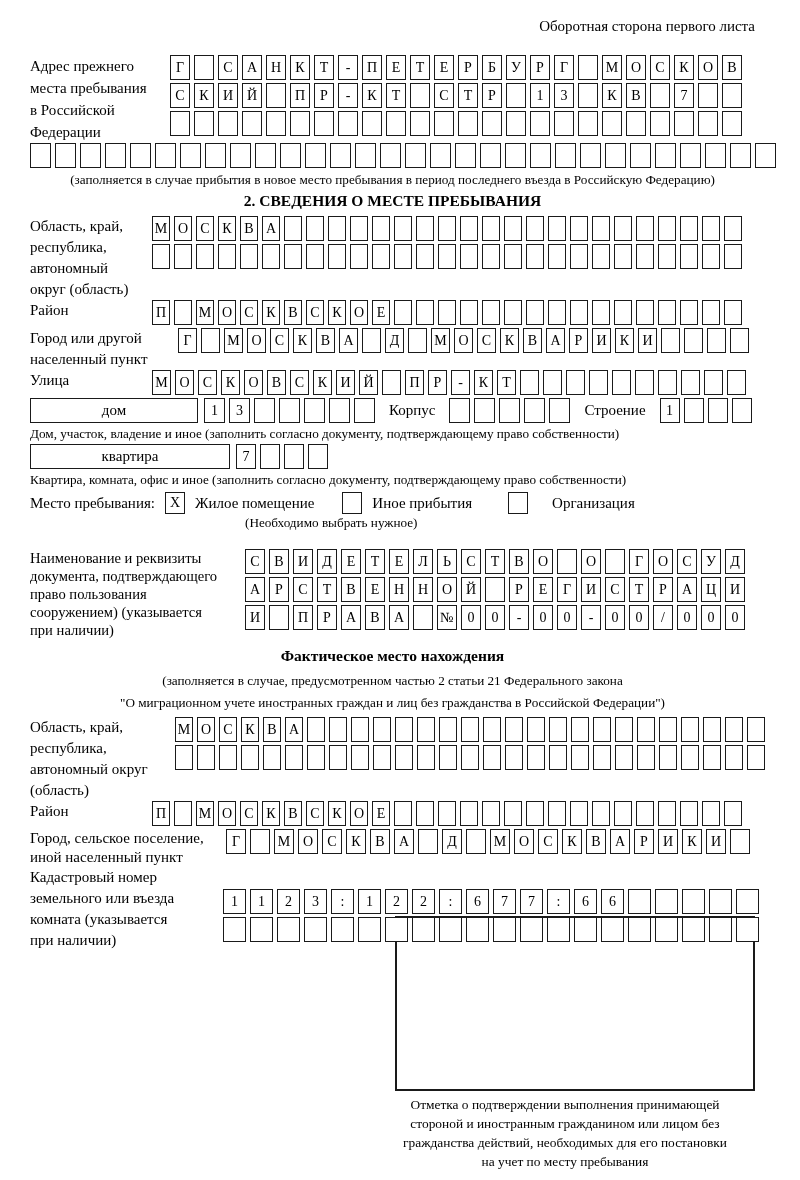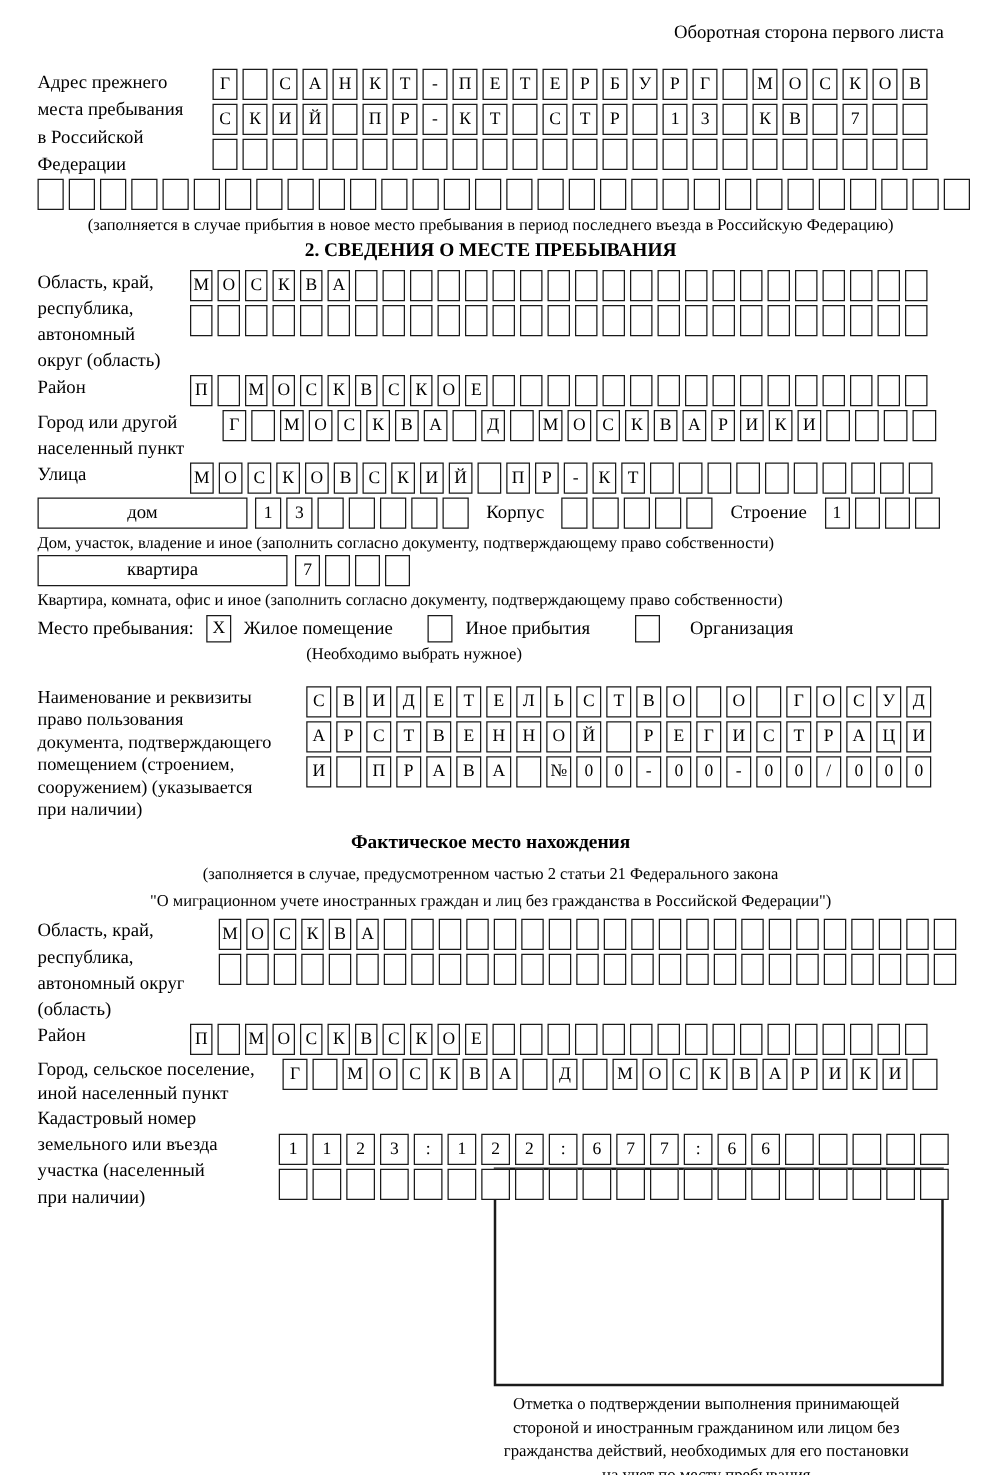--- a/index.html
+++ b/index.html
@@ -410,23 +410,22 @@
     <span class="chk" style="margin-left:28px"></span>
     <span>Иное прибытия</span>
     <span class="chk" style="margin-left:36px"></span>
     <span style="margin-left:14px">Организация</span>
   </div>
   <div class="chk-note">(Необходимо выбрать нужное)</div>
 
   <div class="row">
     <div class="lbl w215">
       <div>Наименование и реквизиты</div>
+      <div>документа, подтверждающего</div>
       <div>право пользования</div>
-      <div>документа, подтверждающего</div>
-      <div>помещением (строением,</div>
       <div>сооружением) (указывается</div>
       <div>при наличии)</div>
     </div>
     <div class="grid">
       <div class="cells" style="--cw:20px">
           <span class="cell">С</span>
           <span class="cell">В</span>
           <span class="cell">И</span>
           <span class="cell">Д</span>
           <span class="cell">Е</span>
@@ -634,21 +633,21 @@
           <span class="cell">И</span>
           <span class="cell"></span>
         </div>
     </div>
   </div>
 
   <div class="row">
     <div class="lbl w193">
       <div>Кадастровый номер</div>
       <div>земельного или въезда</div>
-      <div>участка (населенный</div>
+      <div>комната (указывается</div>
       <div>при наличии)</div>
     </div>
     <div class="grid kad-rows">
       <div class="cells" style="--cw:23px">
           <span class="cell">1</span>
           <span class="cell">1</span>
           <span class="cell">2</span>
           <span class="cell">3</span>
           <span class="cell">:</span>
           <span class="cell">1</span>

